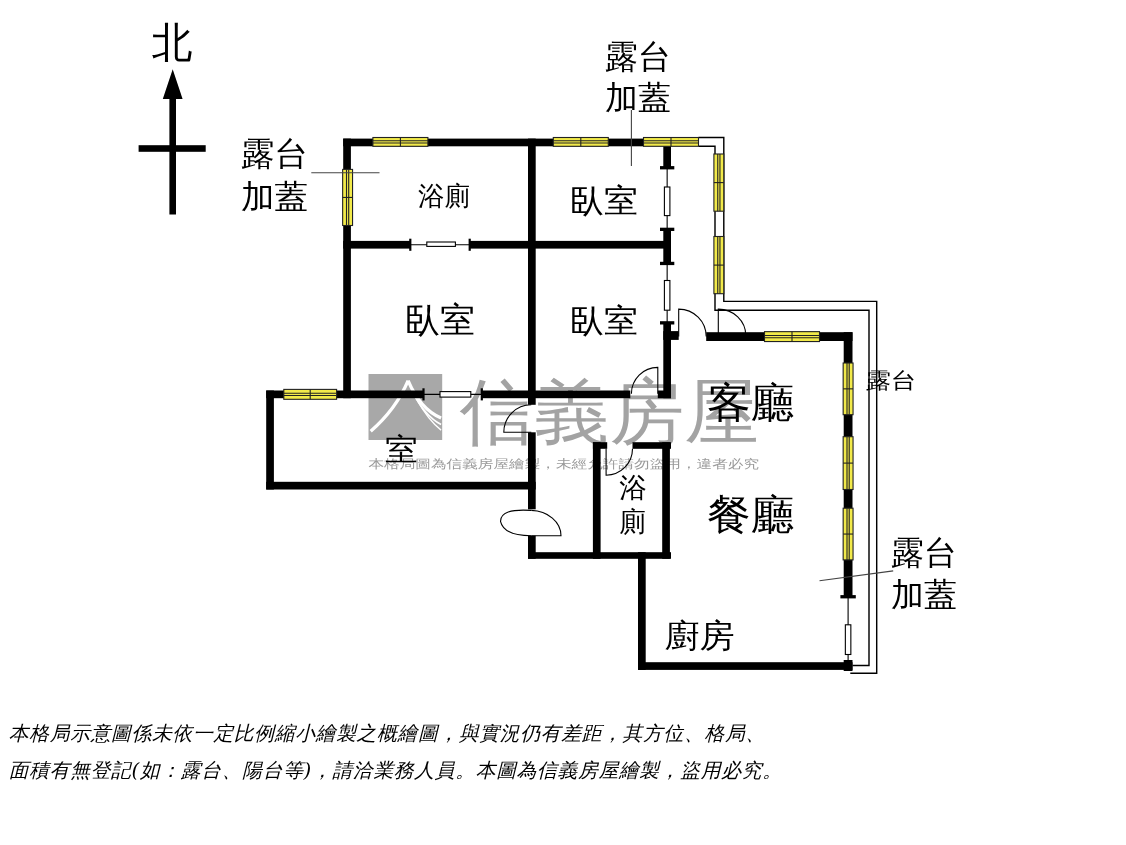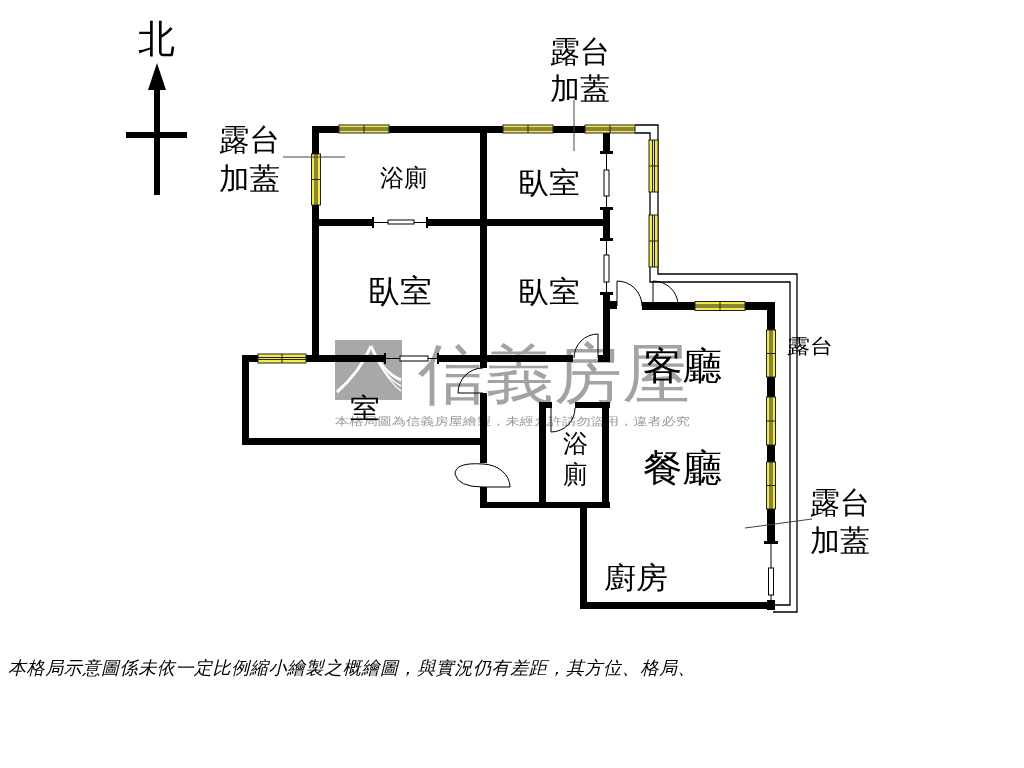--- a/index.html
+++ b/index.html
@@ -196,13 +196,14 @@
   <text class="lbl" x="350" y="418" font-size="28" textLength="30" lengthAdjust="spacingAndGlyphs">室</text>
   <text class="lbl" x="643" y="379" font-size="38" textLength="79" lengthAdjust="spacingAndGlyphs">客廳</text>
   <text class="lbl" x="643" y="481" font-size="38" textLength="79" lengthAdjust="spacingAndGlyphs">餐廳</text>
   <text class="lbl" x="563" y="452" font-size="25" textLength="25" lengthAdjust="spacingAndGlyphs">浴</text>
   <text class="lbl" x="563" y="483" font-size="25" textLength="25" lengthAdjust="spacingAndGlyphs">廁</text>
   <text class="lbl" x="604" y="588" font-size="30" textLength="64" lengthAdjust="spacingAndGlyphs">廚房</text>
 </svg>
 
 <div class="disclaimer">
   <div>本格局示意圖係未依一定比例縮小繪製之概繪圖，與實況仍有差距，其方位、格局、</div>
+  <div>面積有無登記(如：露台、陽台等)，請洽業務人員。本圖為信義房屋繪製，盜用必究。</div>
 </div>
 
 </body></html>

